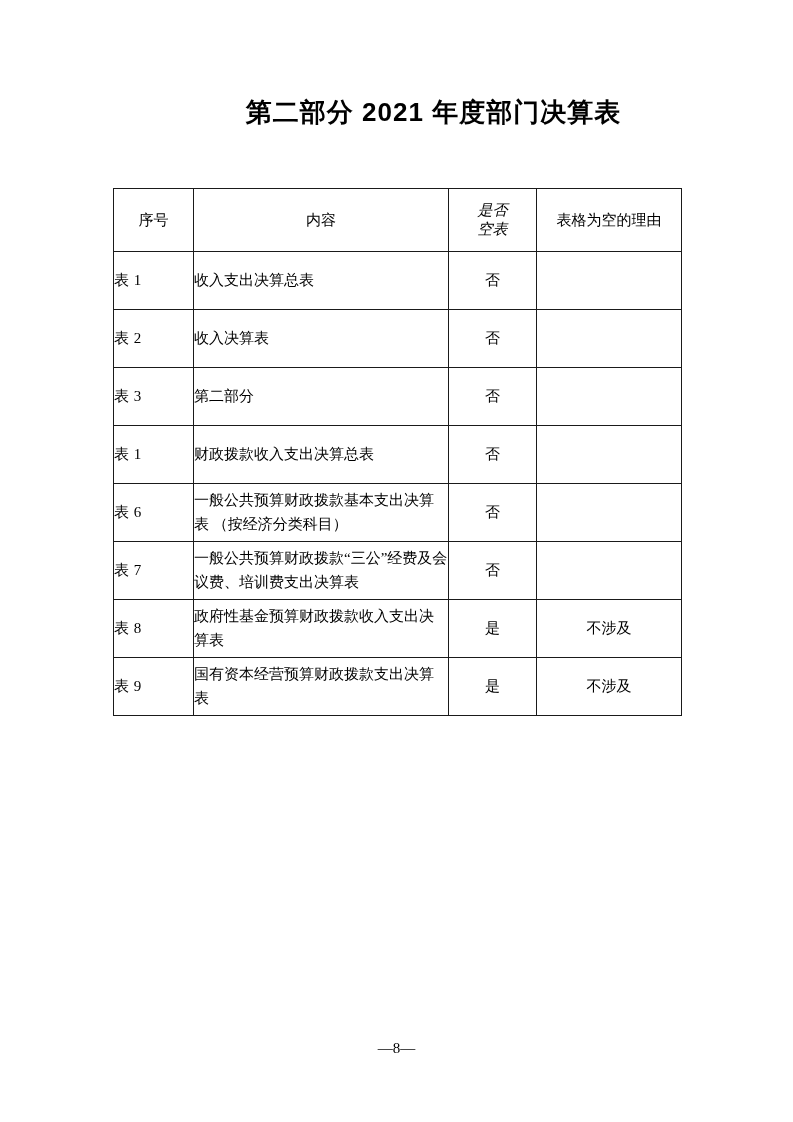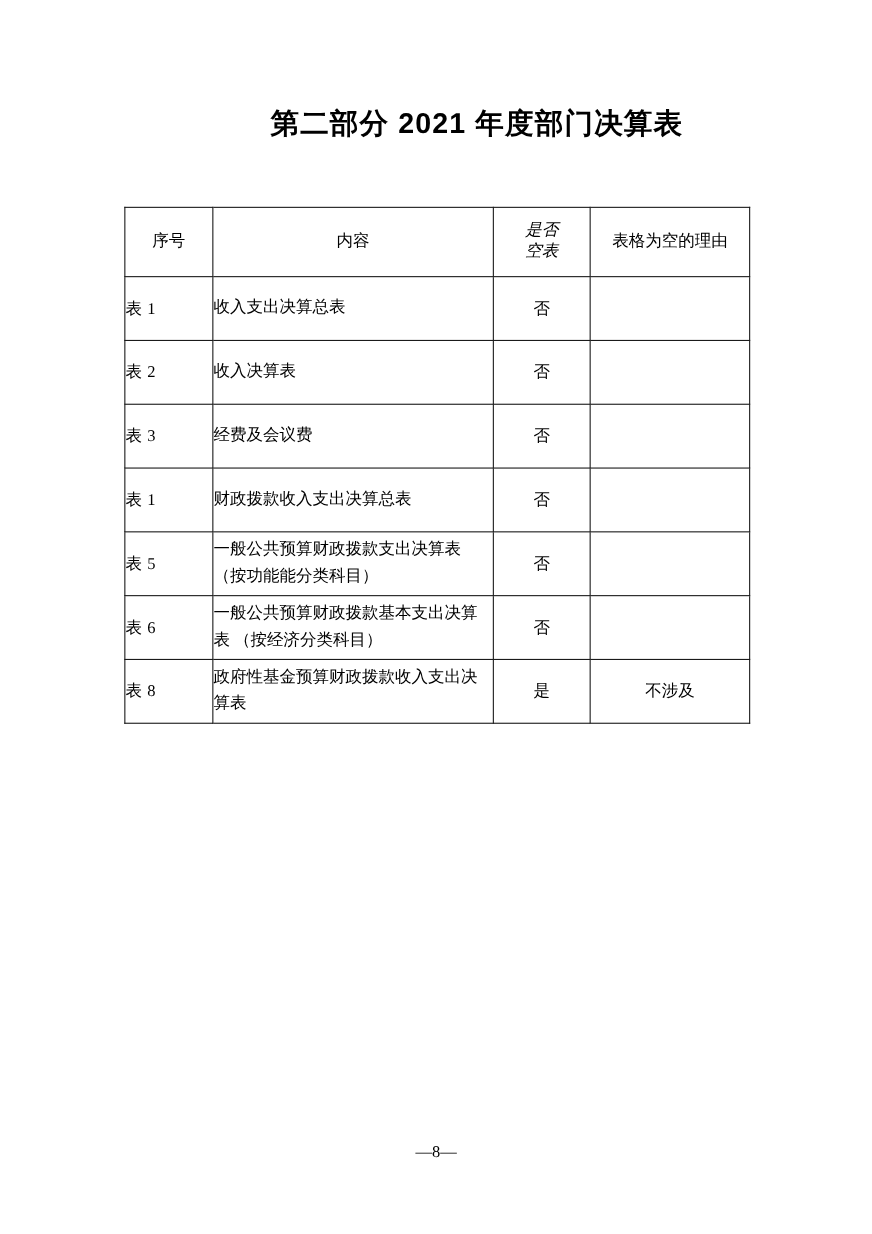--- a/index.html
+++ b/index.html
@@ -127,45 +127,51 @@
           <td class="c-center"></td>
         </tr>
         <tr>
           <td class="c-no">表 2</td>
           <td class="c-content">收入决算表</td>
           <td class="c-center">否</td>
           <td class="c-center"></td>
         </tr>
         <tr>
           <td class="c-no">表 3</td>
-          <td class="c-content">经费及会议费</td>
+          <td class="c-content">第二部分</td>
           <td class="c-center">否</td>
           <td class="c-center"></td>
         </tr>
         <tr>
           <td class="c-no">表 1</td>
           <td class="c-content">财政拨款收入支出决算总表</td>
           <td class="c-center">否</td>
           <td class="c-center"></td>
         </tr>
         <tr>
-          <td class="c-no">表 5</td>
-          <td class="c-content">一般公共预算财政拨款支出决算表（按功能能分类科目）</td>
-          <td class="c-center">否</td>
-          <td class="c-center"></td>
-        </tr>
-        <tr>
           <td class="c-no">表 6</td>
           <td class="c-content">一般公共预算财政拨款基本支出决算表 （按经济分类科目）</td>
           <td class="c-center">否</td>
           <td class="c-center"></td>
         </tr>
         <tr>
+          <td class="c-no">表 7</td>
+          <td class="c-content">一般公共预算财政拨款“三公”经费及会议费、培训费支出决算表</td>
+          <td class="c-center">否</td>
+          <td class="c-center"></td>
+        </tr>
+        <tr>
           <td class="c-no">表 8</td>
           <td class="c-content">政府性基金预算财政拨款收入支出决算表</td>
+          <td class="c-center">是</td>
+          <td class="c-center">不涉及</td>
+        </tr>
+        <tr>
+          <td class="c-no">表 9</td>
+          <td class="c-content">国有资本经营预算财政拨款支出决算表</td>
           <td class="c-center">是</td>
           <td class="c-center">不涉及</td>
         </tr>
       </tbody>
     </table>
   </div>
 
   <div class="page-number">—8—</div>
 
 </div>

